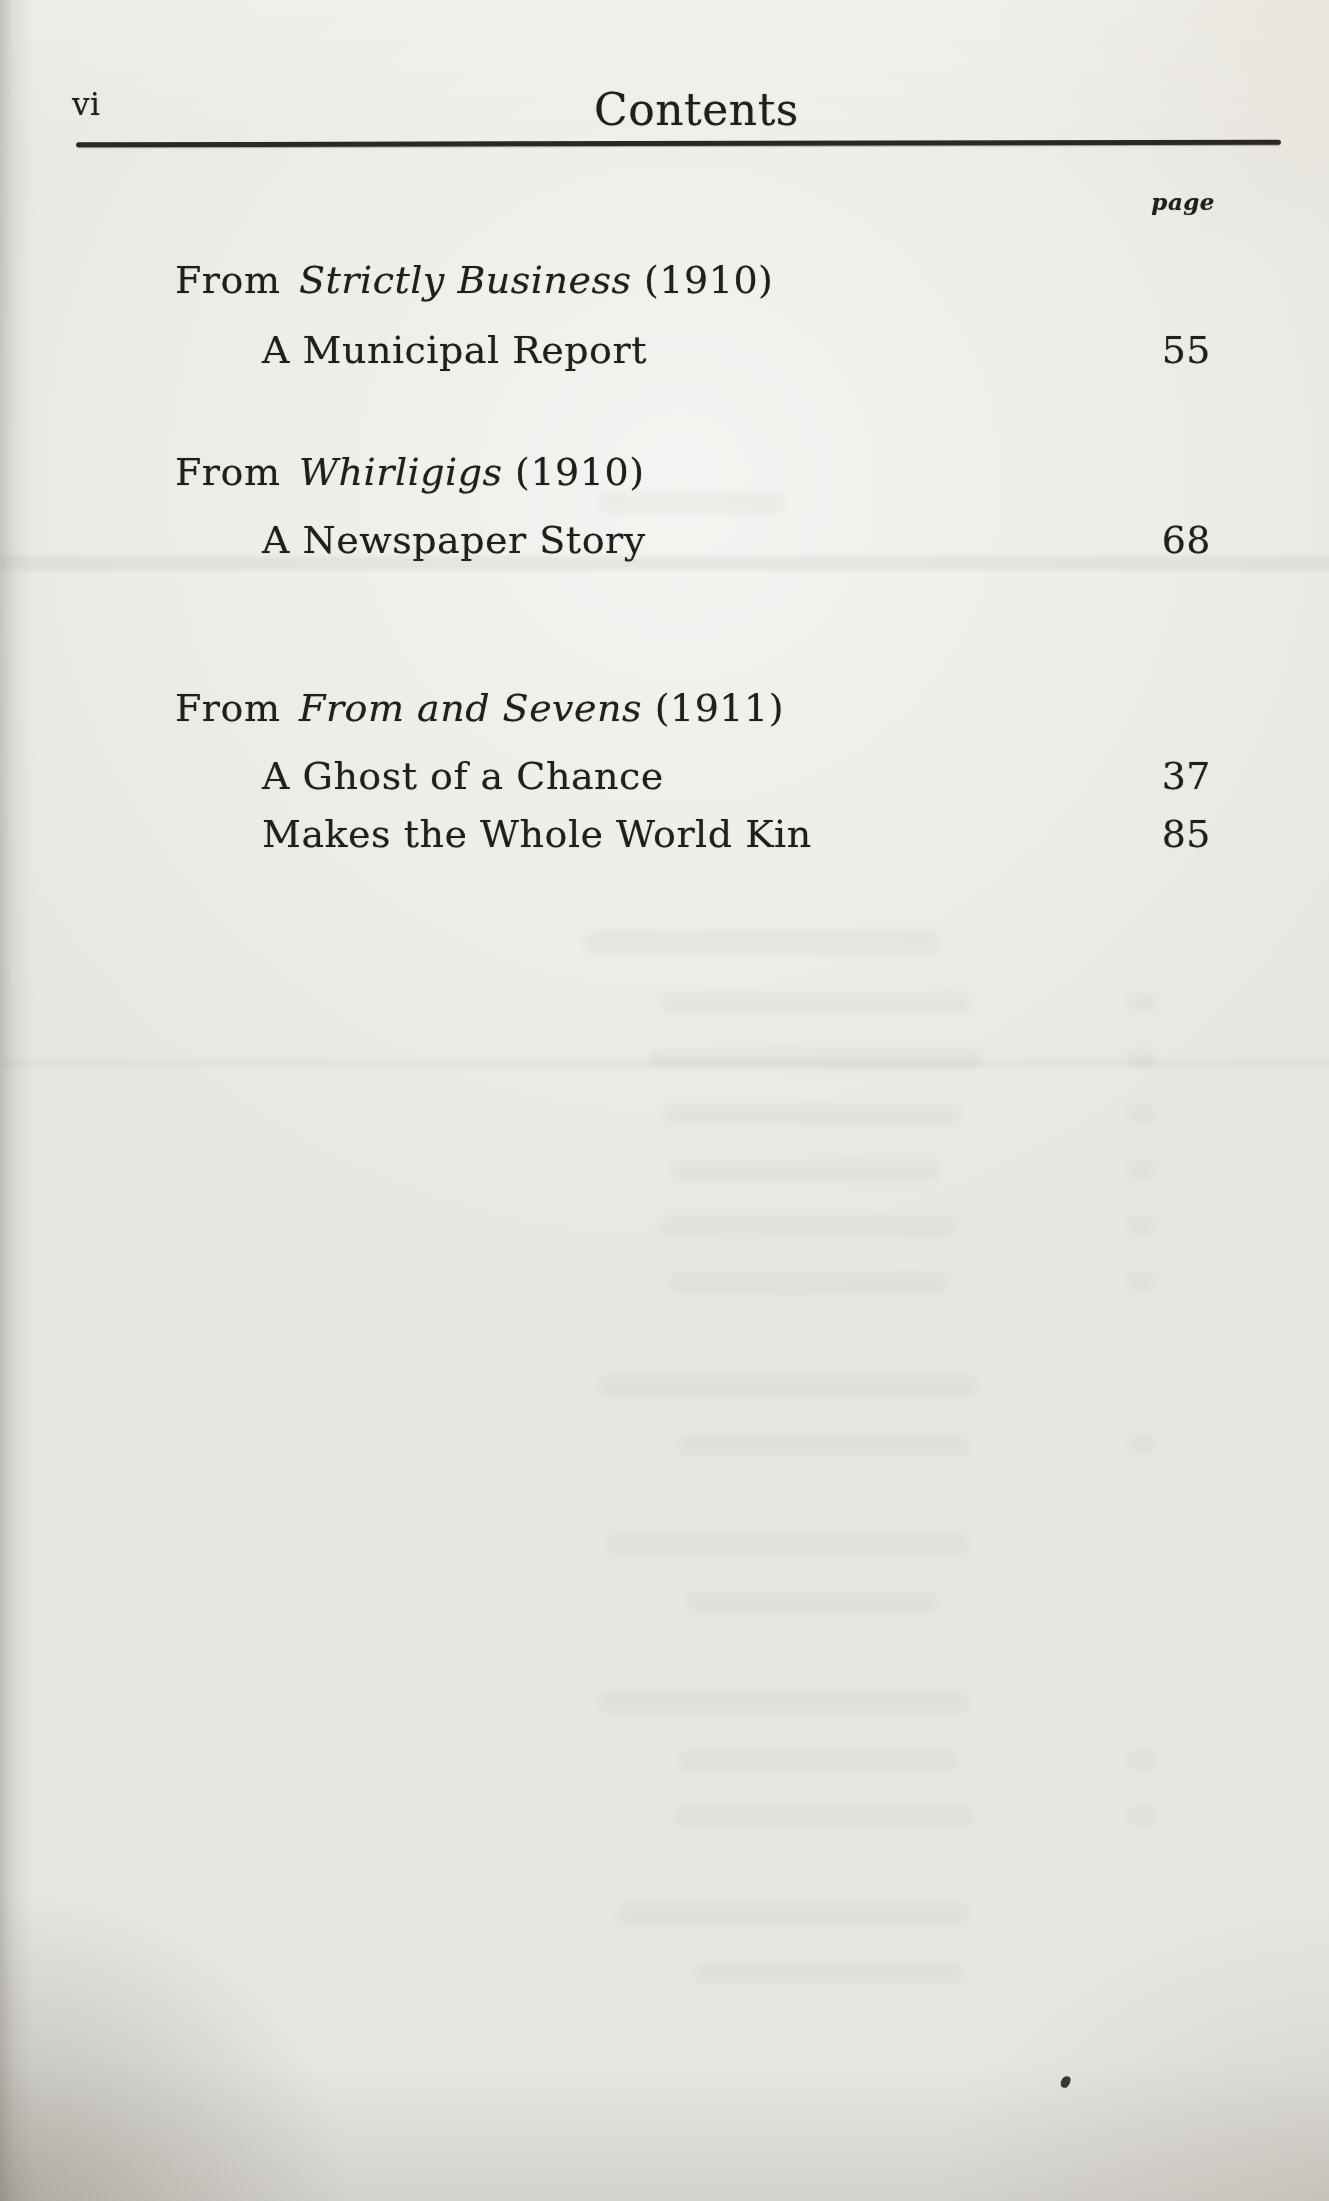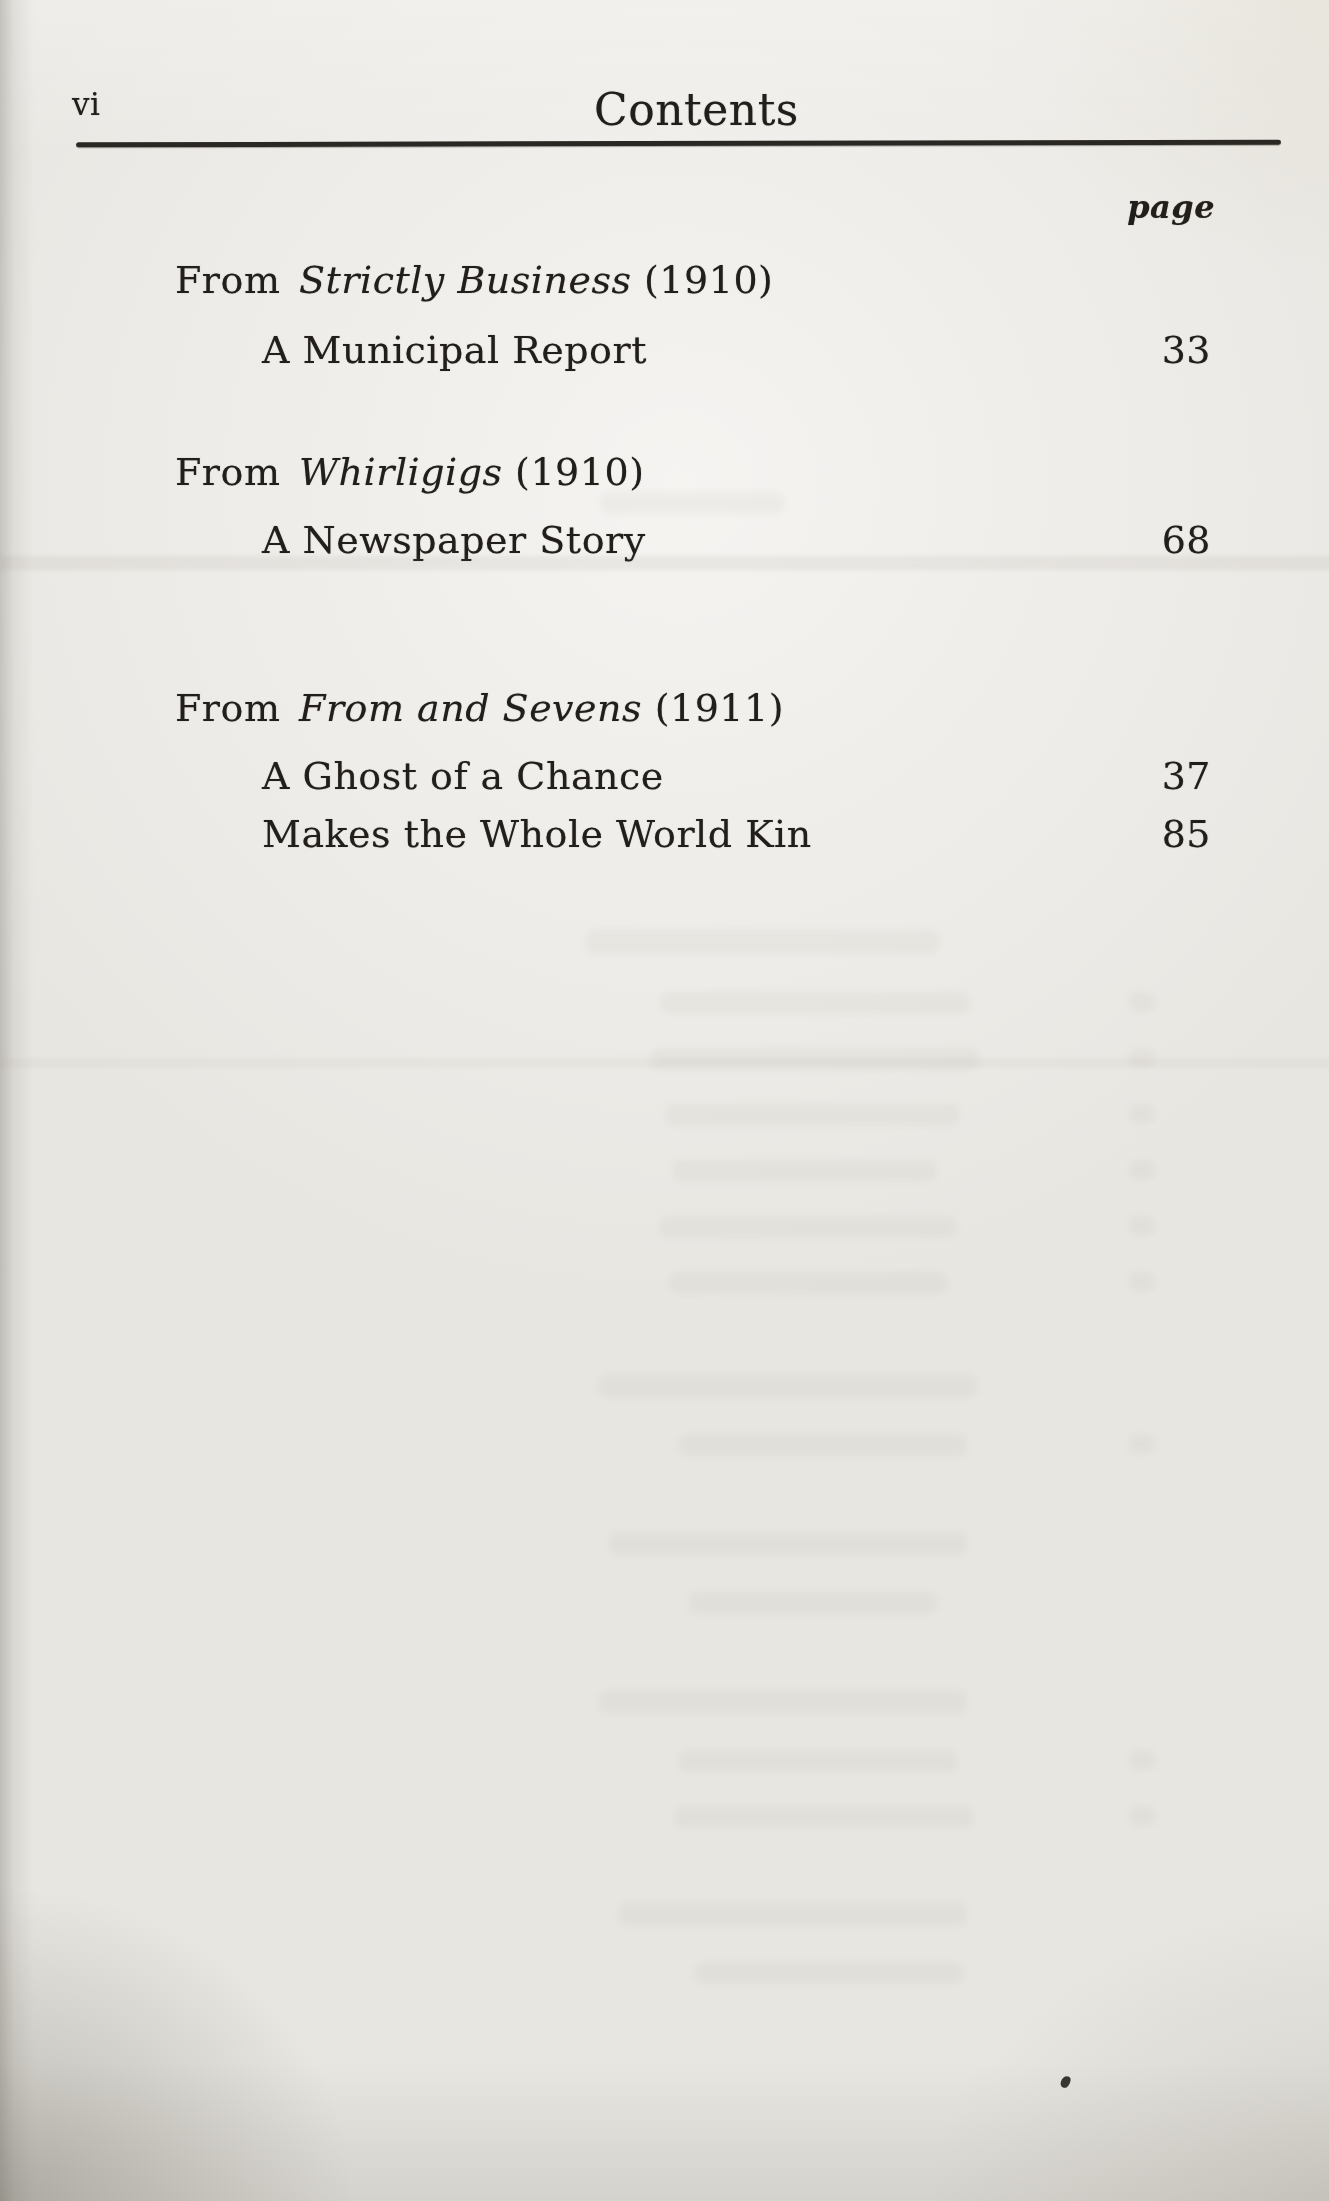--- a/index.html
+++ b/index.html
@@ -43,21 +43,21 @@
   .head-rule {
     position: absolute; left: 76px; top: 141px;
     width: 1205px; height: 5px;
     background: #2b2823;
     border-radius: 3px;
     box-shadow: 0 1px 1px rgba(43,40,35,0.35);
     transform: rotate(-0.12deg);
   }
   .page-col-label {
     position: absolute; right: 142px; top: 188px;
-    font-size: 32px; font-style: italic; font-weight: bold;
+    font-size: 23px; font-style: italic; font-weight: bold;
   }
   .toc { position: absolute; left: 0; top: 0; width: 100%; height: 100%; }
   .toc-heading {
     position: absolute; left: 175px;
     font-size: 38px; line-height: 1.2;
   }
   .toc-heading .book-title { font-style: italic; margin-left: 6px; }
   .toc-entry {
     position: absolute; left: 262px; right: 146px;
     font-size: 38px; line-height: 1.2;
@@ -98,21 +98,21 @@
   <span class="ink running-head">Contents</span>
   <div class="head-rule"></div>
 
   <span class="ink page-col-label">page</span>
 
   <div class="toc">
 
     <div class="ink toc-heading" style="top:258px"><span>From</span> <span class="book-title">Strictly Business</span> <span>(1910)</span></div>
     <div class="ink toc-entry" style="top:328px">
       <span>A Municipal Report</span>
-      <span class="entry-page">33</span>
+      <span class="entry-page">55</span>
     </div>
 
     <div class="ink toc-heading" style="top:450px"><span>From</span> <span class="book-title">Whirligigs</span> <span>(1910)</span></div>
     <div class="ink toc-entry" style="top:518px">
       <span>A Newspaper Story</span>
       <span class="entry-page">68</span>
     </div>
 
     <div class="ink toc-heading" style="top:686px"><span>From</span> <span class="book-title">From and Sevens</span> <span>(1911)</span></div>
     <div class="ink toc-entry" style="top:754px">

